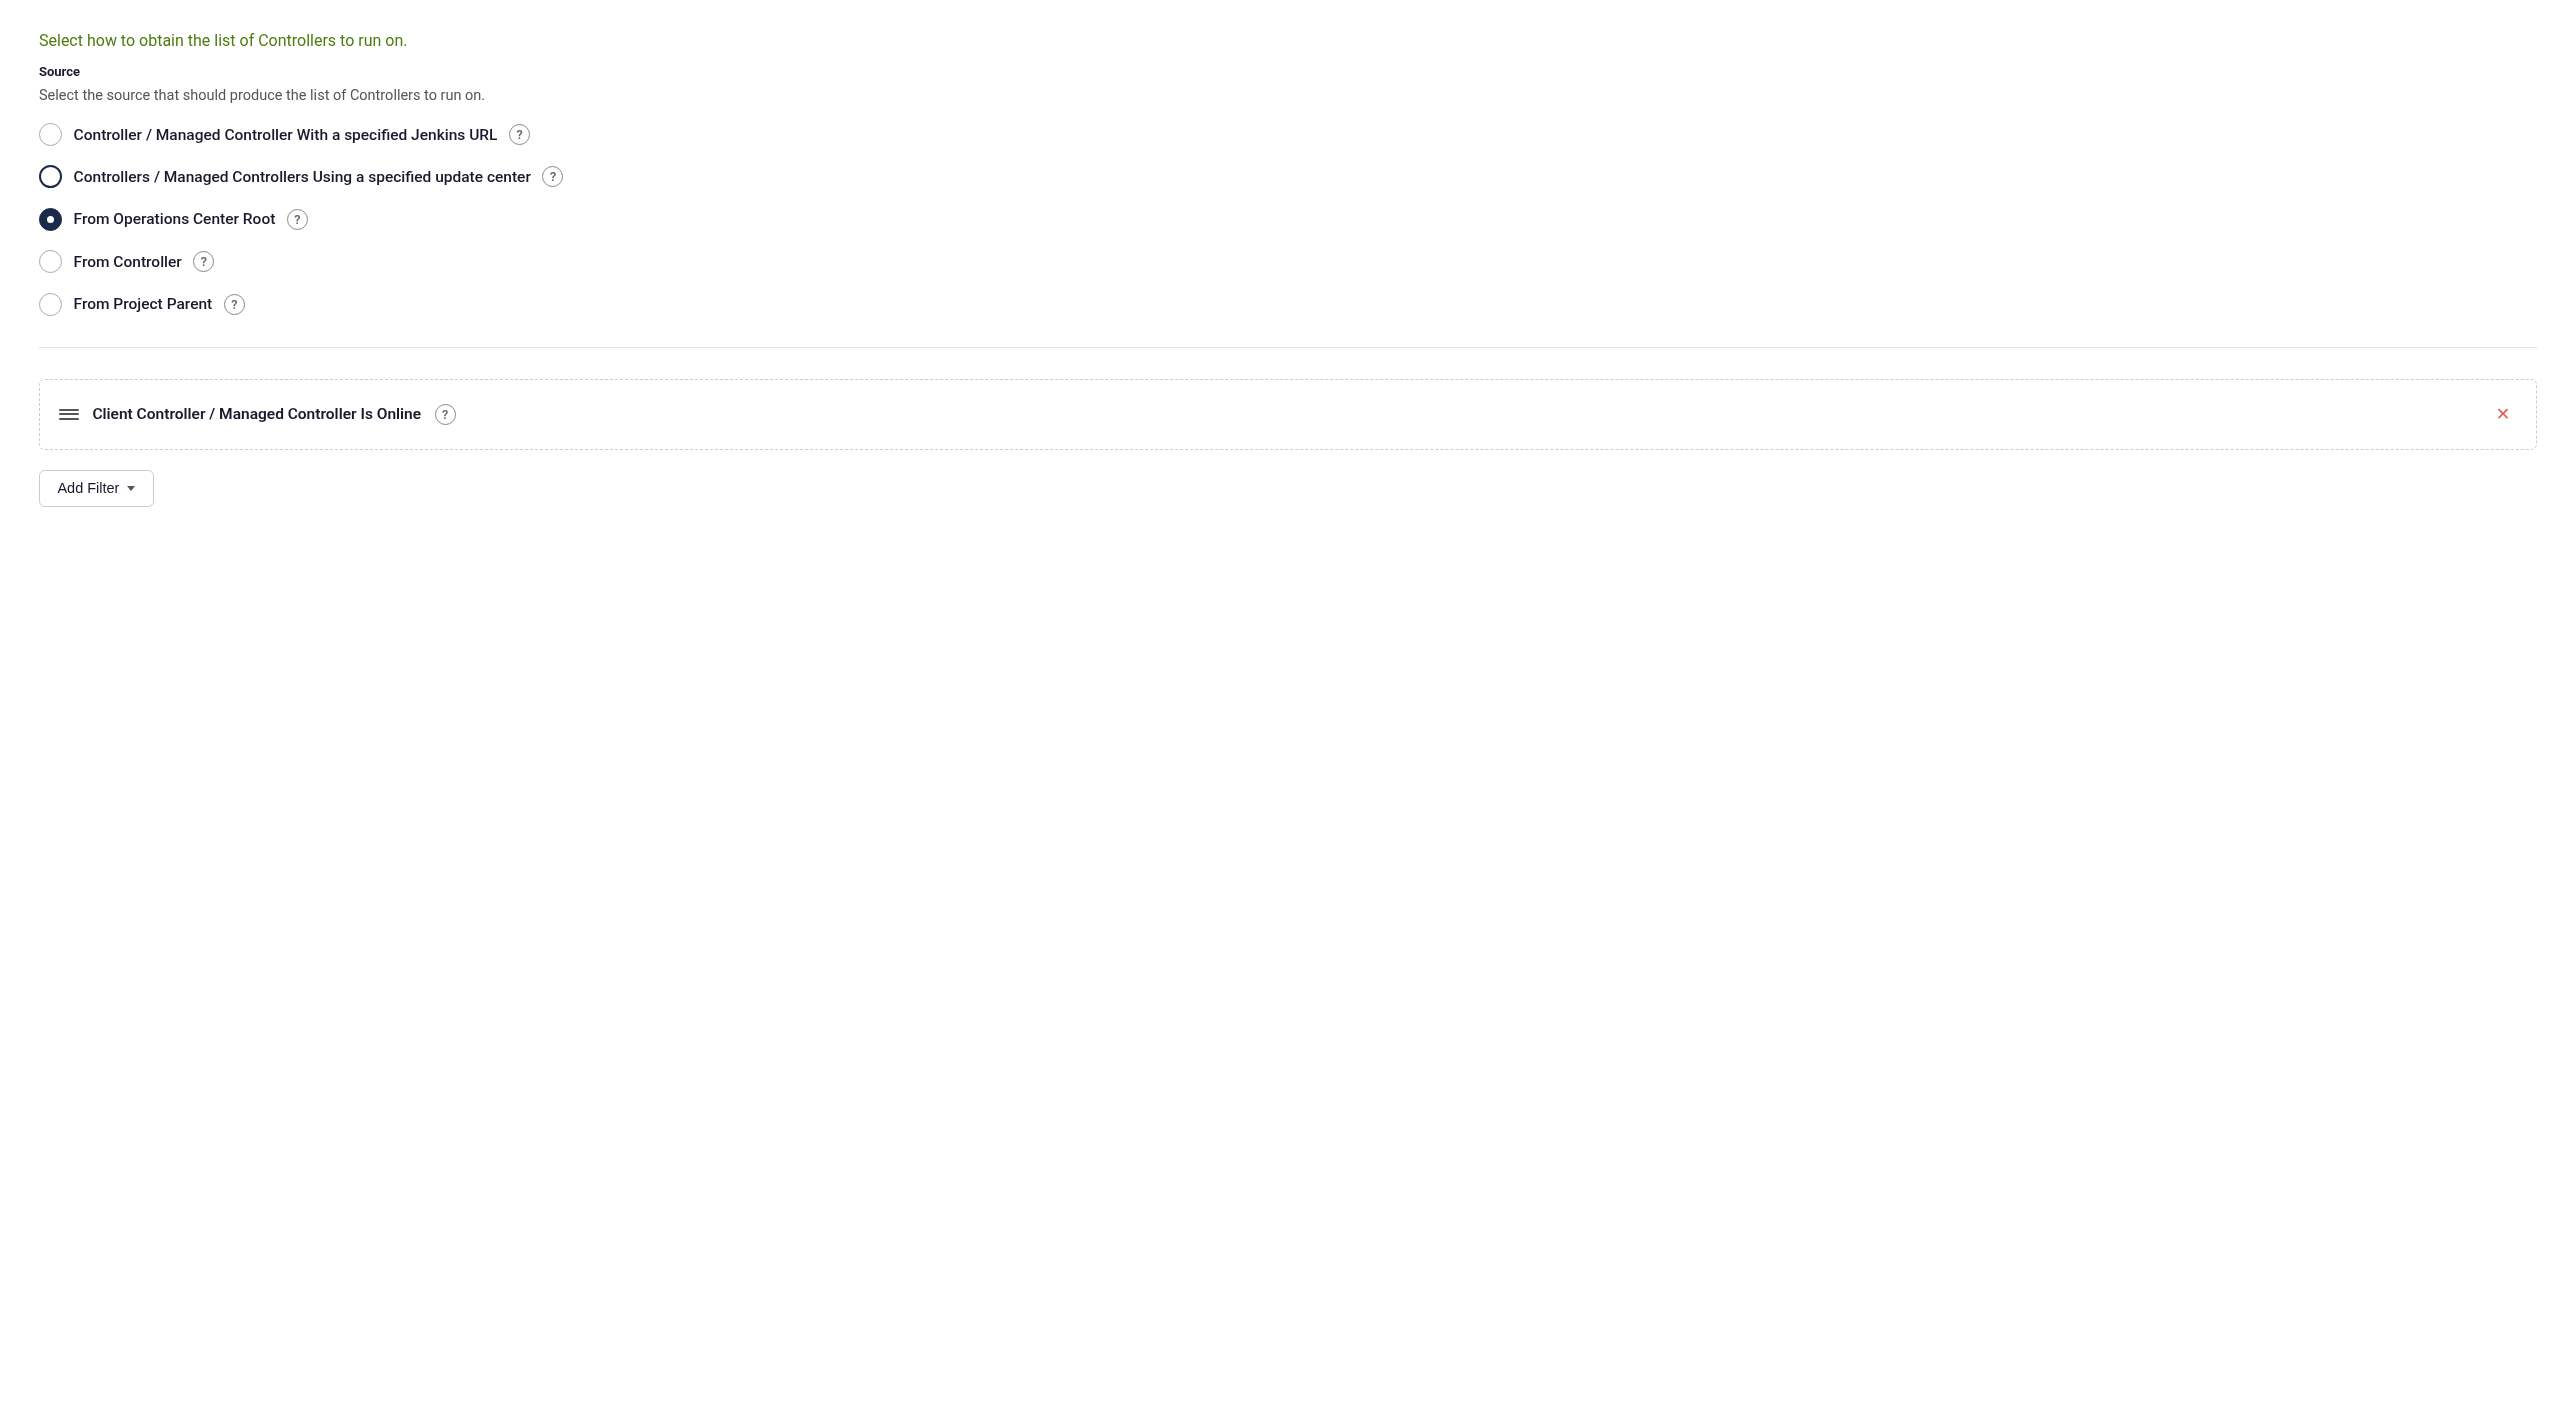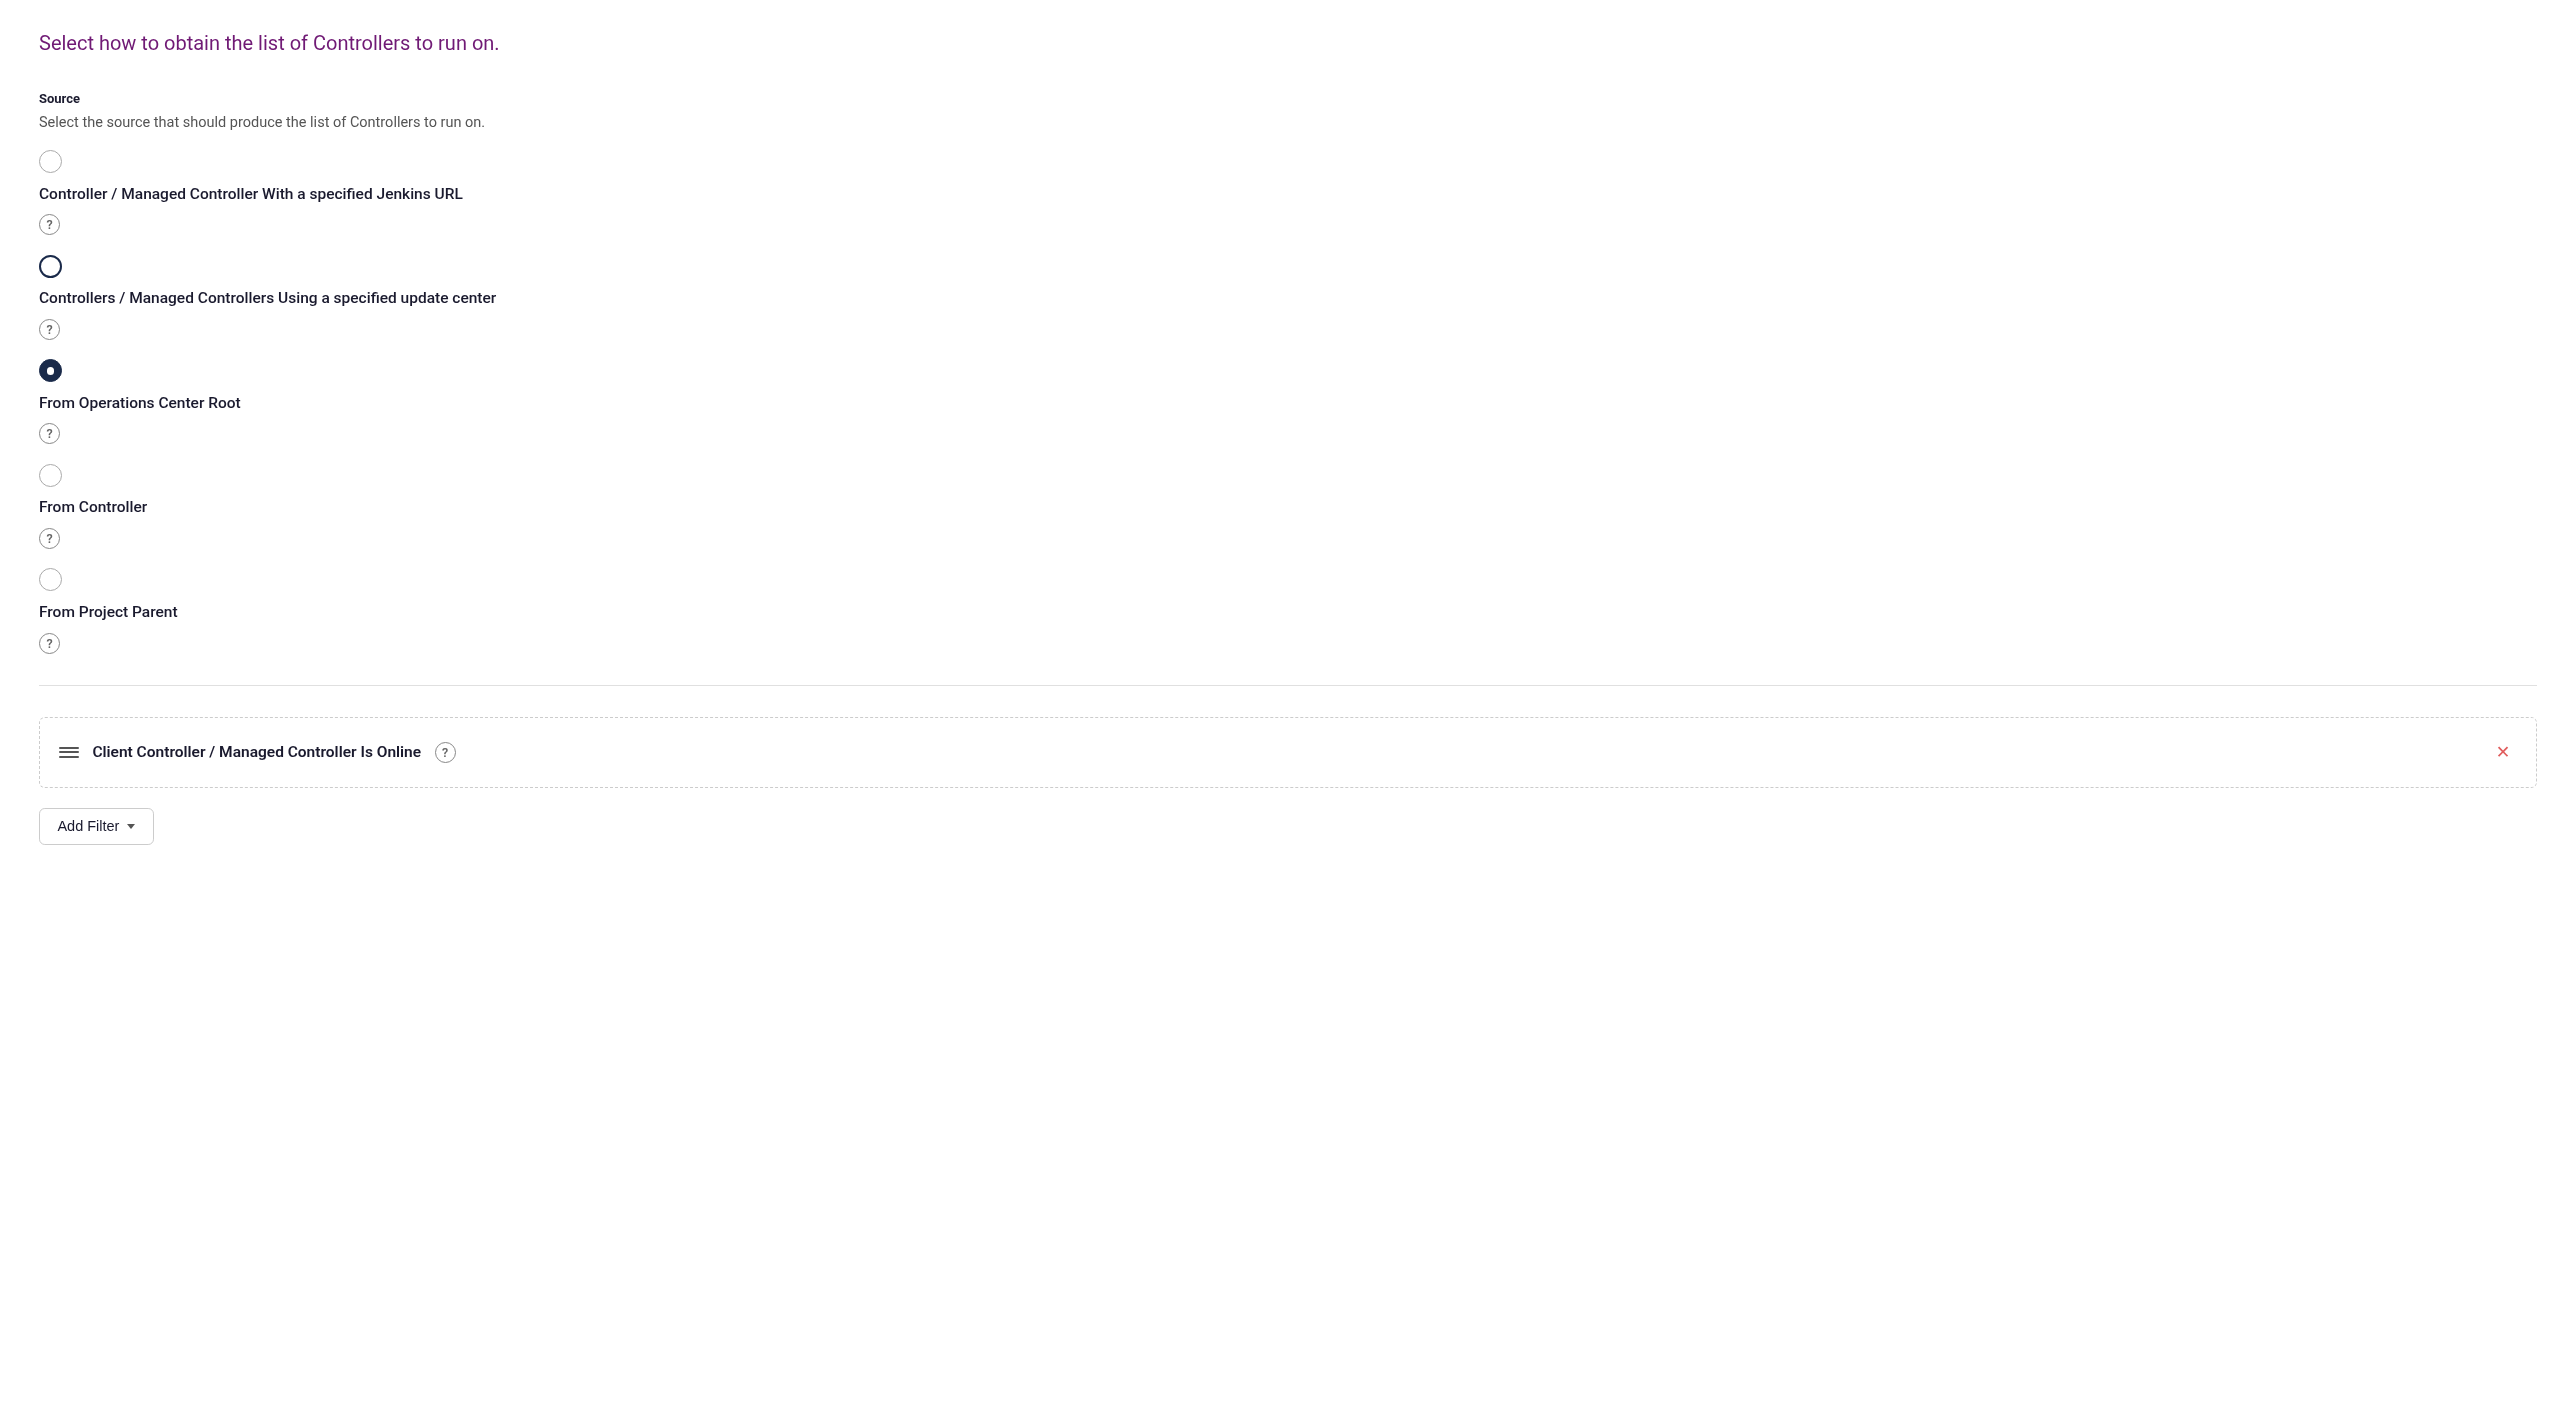--- a/index.html
+++ b/index.html
@@ -23,23 +23,23 @@
     }
 
     .section-title {
       font-size: 21px;
       font-weight: 700;
       color: #1a1a2e;
       margin-bottom: 11.6px;
     }
 
     .section-description {
-      font-size: 20px;
-      color: #701a75;
-      margin-bottom: 36px;
+      font-size: 16px;
+      color: #4d7c0f;
+      margin-bottom: 14px;
     }
 
     .subsection-title {
       font-size: 13px;
       font-weight: 700;
       color: #1a1a2e;
       margin-bottom: 7.7px;
     }
 
     .subsection-description {
@@ -50,24 +50,23 @@
 
     .radio-group {
       display: flex;
       flex-direction: column;
       gap: 19.4px;
       margin-bottom: 23px;
     }
 
     .radio-item {
       display: flex;
-      align-items: flex-start;
+      align-items: center;
       gap: 11.6px;
       cursor: pointer;
-      flex-direction: column;
     }
 
     .radio-input {
       width: 23px;
       height: 23px;
       border-radius: 50%;
       border: 1.9px solid #aaa;
       display: flex;
       align-items: center;
       justify-content: center;

